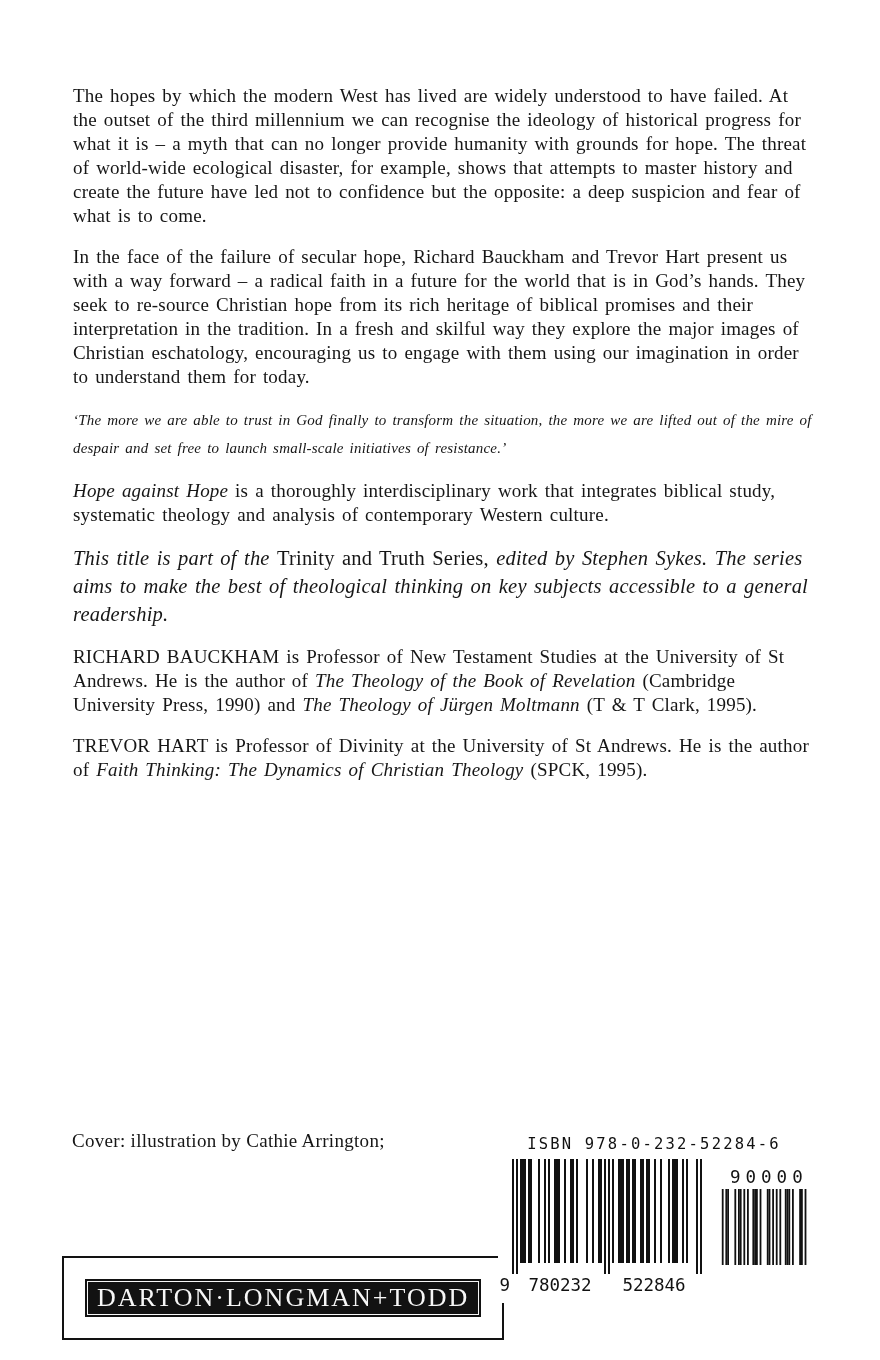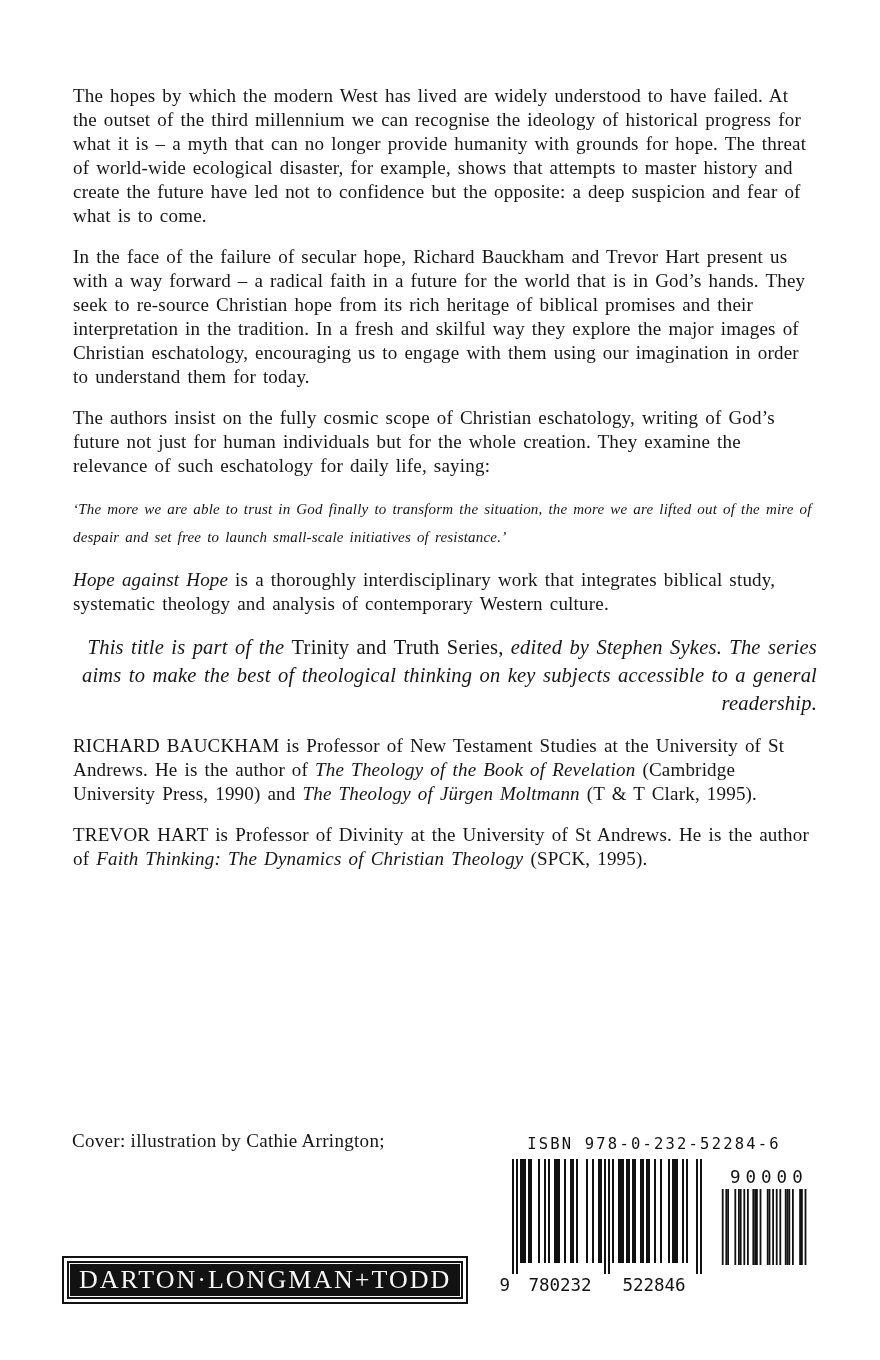--- a/index.html
+++ b/index.html
@@ -8,28 +8,28 @@
     font-family:"Liberation Serif",serif;color:#161616;overflow:hidden;
     margin:0 auto;
   }
   .copy{position:absolute;left:73px;top:84px;width:744px;}
   .copy p{
     margin:0 0 17px 0;font-size:19px;line-height:24px;
     letter-spacing:.2px;word-spacing:2px;text-align:left;
   }
   .copy p .it{font-style:italic;}
   p.quote{font-size:15px;font-style:italic;line-height:28px;}
-  p.series{font-size:20.5px;line-height:28px;text-align:right;}
+  p.series{font-size:20.5px;line-height:28px;}
   .credit{
     position:absolute;left:72px;top:1128px;
     font-size:19px;line-height:26px;letter-spacing:.3px;
   }
   .logo{
     position:absolute;left:62px;top:1256px;
-    border:2px solid #121212;background:#ffffff;padding:3px;
+    border:2px solid #121212;background:#ffffff;padding:21px;
   }
   .logo-inner{
     background:#121212;color:#f7f7f7;
     outline:1px solid #f7f7f7;outline-offset:-3px;
     font-size:26px;line-height:38px;padding:0 12px;
     letter-spacing:2px;white-space:nowrap;font-weight:400;
   }
   .barcode{position:absolute;left:498px;top:1133px;background:#fff;}
   .bc-isbn{font-family:"DejaVu Sans Mono",monospace;font-size:15.5px;letter-spacing:2.2px;fill:#111;}
   .bc-digit{font-family:"DejaVu Sans Mono",monospace;font-size:17.5px;fill:#111;}
@@ -37,21 +37,20 @@
   .bc-bar{fill:#111;}
 </style>
 </head>
 <body>
 
 <div class="page">
 
   <main class="copy">
     <p><span>The hopes by which the modern West has lived are widely understood to have failed. At the outset of the third millennium we can recognise the ideology of historical progress for what it is – a myth that can no longer provide humanity with grounds for hope. The threat of world-wide ecological disaster, for example, shows that attempts to master history and create the future have led not to confidence but the opposite: a deep suspicion and fear of what is to come.</span></p>
     <p><span>In the face of the failure of secular hope, Richard Bauckham and Trevor Hart present us with a way forward – a radical faith in a future for the world that is in God’s hands. They seek to re-source Christian hope from its rich heritage of biblical promises and their interpretation in the tradition. In a fresh and skilful way they explore the major images of Christian eschatology, encouraging us to engage with them using our imagination in order to understand them for today.</span></p>
-    <p><span>The authors insist on the fully cosmic scope of Christian eschatology, writing of God’s future not just for human individuals but for the whole creation. They examine the relevance of such eschatology for daily life, saying:</span></p>
     <p class="quote"><span class="it">‘The more we are able to trust in God finally to transform the situation, the more we are lifted out of the mire of despair and set free to launch small-scale initiatives of resistance.’</span></p>
     <p><span class="it">Hope against Hope</span><span> is a thoroughly interdisciplinary work that integrates biblical study, systematic theology and analysis of contemporary Western culture.</span></p>
     <p class="series"><span class="it">This title is part of the </span><span>Trinity and Truth Series,</span><span class="it"> edited by Stephen Sykes. The series aims to make the best of theological thinking on key subjects accessible to a general readership.</span></p>
     <p><span>RICHARD BAUCKHAM is Professor of New Testament Studies at the University of St Andrews. He is the author of </span><span class="it">The Theology of the Book of Revelation</span><span> (Cambridge University Press, 1990) and </span><span class="it">The Theology of Jürgen Moltmann</span><span> (T &amp; T Clark, 1995).</span></p>
     <p><span>TREVOR HART is Professor of Divinity at the University of St Andrews. He is the author of </span><span class="it">Faith Thinking: The Dynamics of Christian Theology</span><span> (SPCK, 1995).</span></p>
   </main>
 
   <div class="credit">
     <div>Cover: illustration by Cathie Arrington;</div>
   </div>

